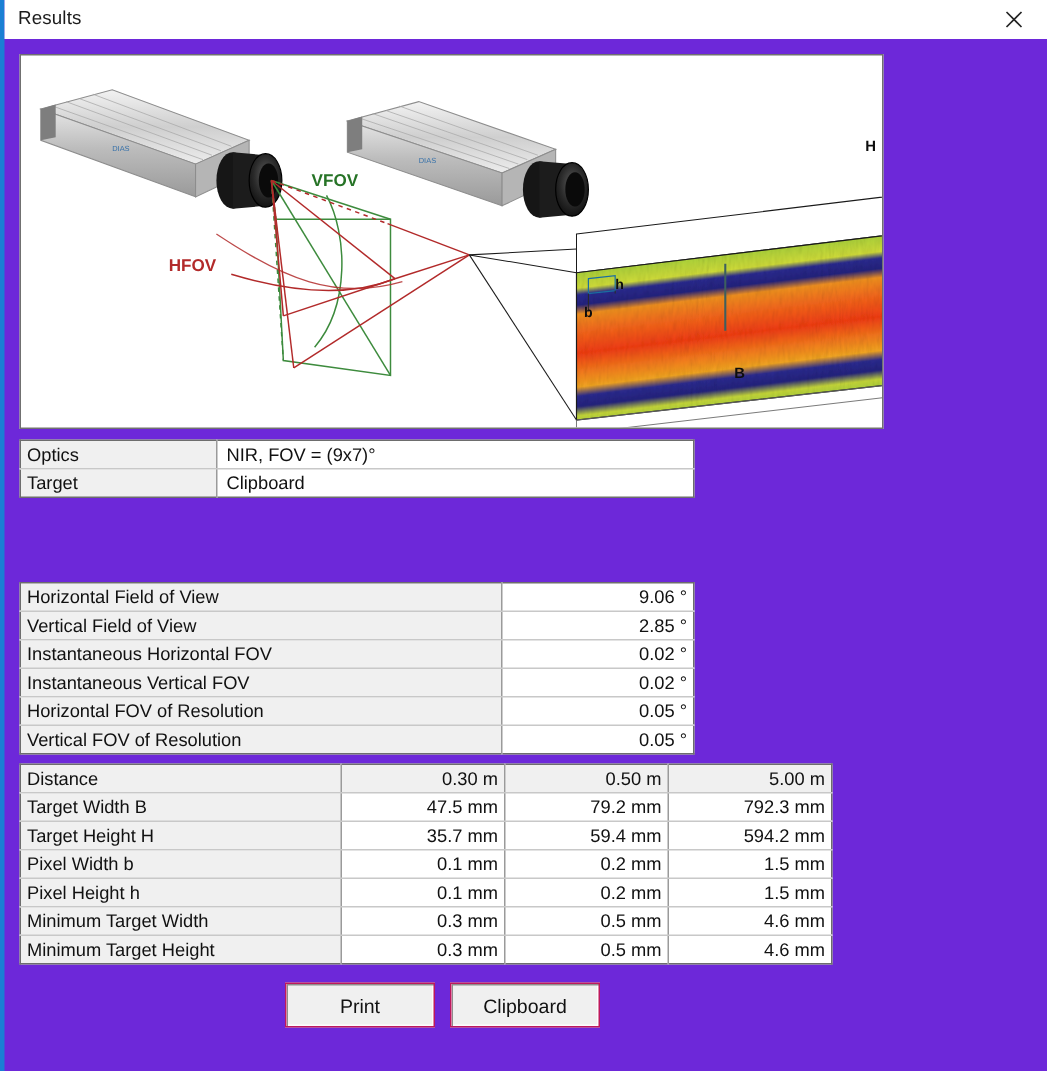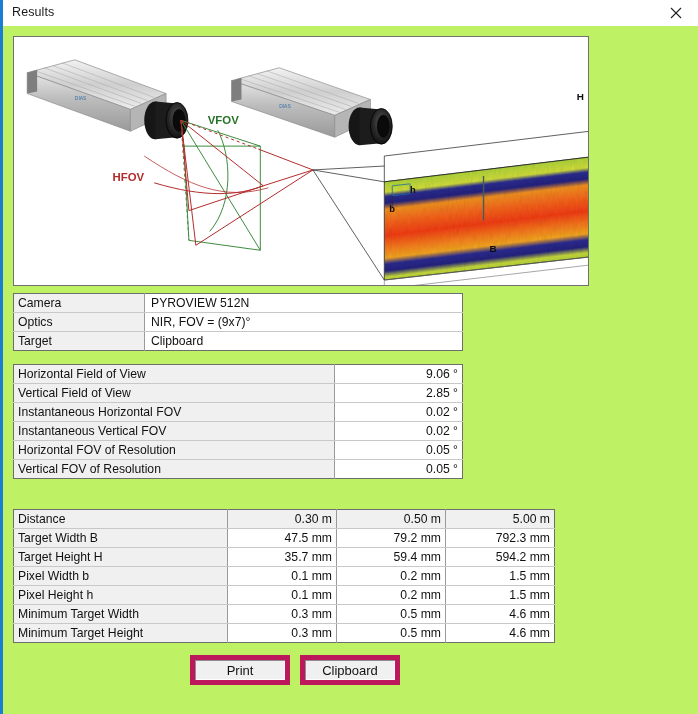--- a/index.html
+++ b/index.html
@@ -6,21 +6,21 @@
   body{
     width:698px;height:714px;
     background:#eeeeee;
     font-family:"Liberation Sans", sans-serif;
     font-size:12px;color:#000;
     overflow:hidden;
     position:relative;
   }
   #window{
     position:absolute;inset:0;
-    background:#bef264;
+    background:#6d28d9;
     border-left:3px solid #1a7fd4;
     box-sizing:border-box;
   }
   
   #titlebar{
     position:absolute;left:0;top:0;right:0;height:26px;
     background:#ffffff;
     box-sizing:border-box;
   }
   #title-text{
@@ -65,33 +65,33 @@
   .grid tr:last-child td{border-bottom:none;}
   .grid td:last-child{border-right:none;}
   .lbl{background:#f0f0f0;text-align:left;}
   .val{background:#ffffff;text-align:right;padding-right:8px;}
   .hdr{background:#f0f0f0;text-align:right;padding-right:8px;}
 
   #table-camera{left:10px;top:293px;width:450px;}
   #table-camera td.lbl{width:122px;}
   #table-camera td.val{text-align:left;background:#ffffff;padding-left:6px;}
 
-  #table-fov{left:10px;top:364px;width:450px;}
+  #table-fov{left:10px;top:388px;width:450px;}
   #table-fov td.lbl{width:312px;}
 
   #table-dist{left:10px;top:509px;width:507px;}
   #table-dist td.lbl{width:205px;margin-left:20px;}
   #table-dist td.val,#table-dist td.hdr{width:100px;}
 
   
   #buttonbar{position:absolute;left:0;top:655px;width:698px;height:32px;}
   .btn{
     position:absolute;top:0;height:30px;
     background:#f0f0f0;
-    border:5px solid #be185d;
+    border:1px solid #be185d;
     box-shadow:1px 1px 0 #8d8d8d inset, -1px -1px 0 #fdfdfd inset;
     font-family:"Liberation Sans", sans-serif;
     font-size:13px;color:#111;
     display:flex;align-items:center;justify-content:center;
     cursor:pointer;box-sizing:border-box;
     outline:none;
   }
   #btn-print{left:187px;width:100px;}
   #btn-clipboard{left:297px;width:100px;}
   #btn-close{left:414px;width:96px;border:2px solid #7a7a7a;box-shadow:none;}
@@ -256,24 +256,20 @@
       <text x="398" y="157" font-family="Liberation Sans, sans-serif" font-size="9.5" font-weight="bold" fill="#0d0d0d">h</text>
       <text x="377" y="176" font-family="Liberation Sans, sans-serif" font-size="9.5" font-weight="bold" fill="#0d0d0d">b</text>
       <text x="566" y="64" font-family="Liberation Sans, sans-serif" font-size="10" font-weight="bold" fill="#0d0d0d">H</text>
       <text x="478" y="217" font-family="Liberation Sans, sans-serif" font-size="10" font-weight="bold" fill="#0d0d0d">B</text>
     </svg>
   </div>
 
   <table class="grid" id="table-camera">
     <tbody>
       <tr>
-        <td class="lbl">Camera</td>
-        <td class="val">PYROVIEW 512N</td>
-      </tr>
-      <tr>
         <td class="lbl">Optics</td>
         <td class="val">NIR, FOV = (9x7)°</td>
       </tr>
       <tr>
         <td class="lbl">Target</td>
         <td class="val">Clipboard</td>
       </tr>
     </tbody>
   </table>
 

